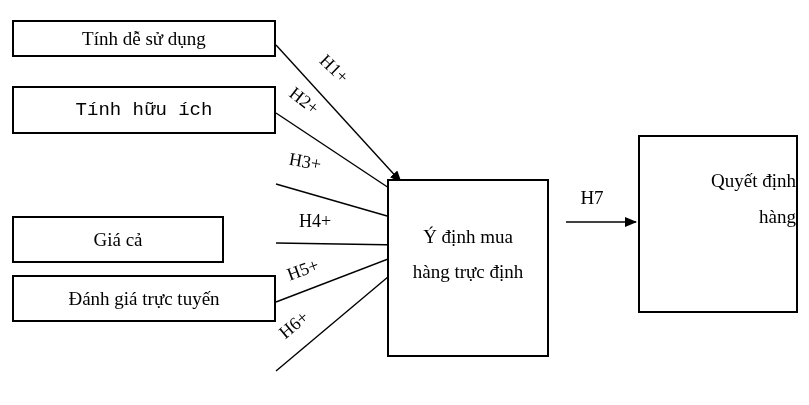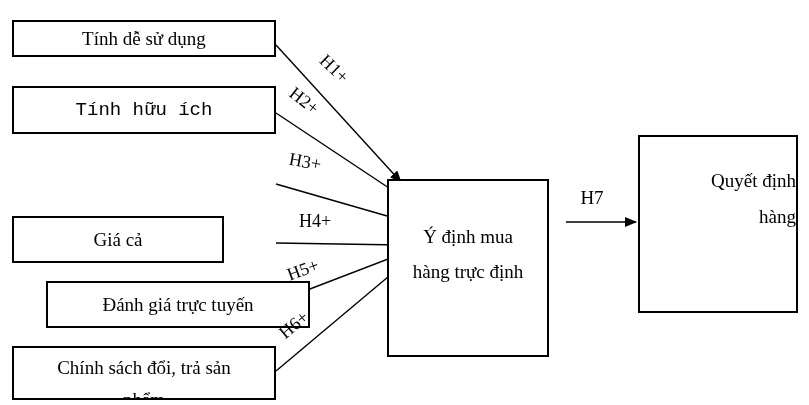--- a/index.html
+++ b/index.html
@@ -82,28 +82,24 @@
 
   <div class="box factor" style="left:12px; top:86px; width:264px; height:48px;font-family:Liberation Mono, monospace;">
     <div class="line-text">Tính hữu ích</div>
   </div>
 
 
   <div class="box factor" style="left:12px; top:216px; width:212px; height:47px;">
     <div class="line-text">Giá cả</div>
   </div>
 
-  <div class="box factor" style="left:12px; top:281px; width:264px; height:47px;margin-left:34px;">
+  <div class="box factor" style="left:12px; top:275px; width:264px; height:47px;">
     <div class="line-text">Đánh giá trực tuyến</div>
   </div>
 
-  <div class="box factor factor-multiline" style="left:12px; top:346px; width:264px; height:54px;">
-    <div class="line-text">Chính sách đổi, trả sản</div>
-    <div class="line-text">phẩm</div>
-  </div>
 
   <div class="box center-box" style="left:387px; top:135px; width:162px; height:178px;margin-top:44px;">
     <div class="line-text">Ý định mua</div>
     <div class="line-text">hàng trực định</div>
   </div>
 
   <div class="box right-box" style="left:638px; top:135px; width:160px; height:178px;">
     <div class="line-text">Quyết định</div>
     <div class="line-text">hàng</div>
   </div>

